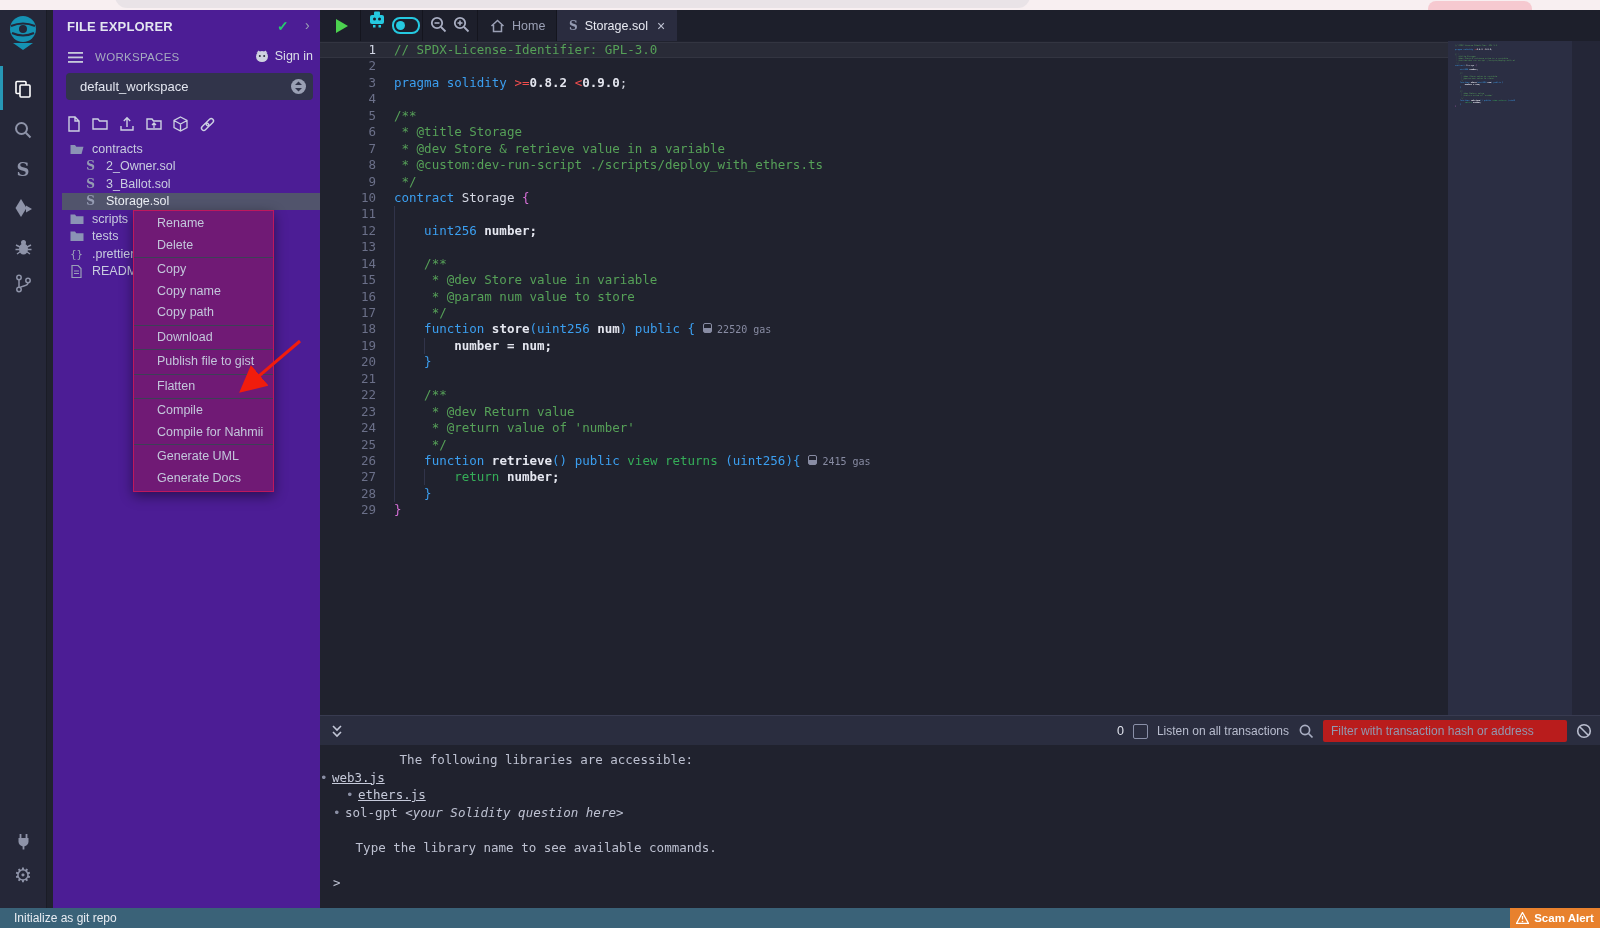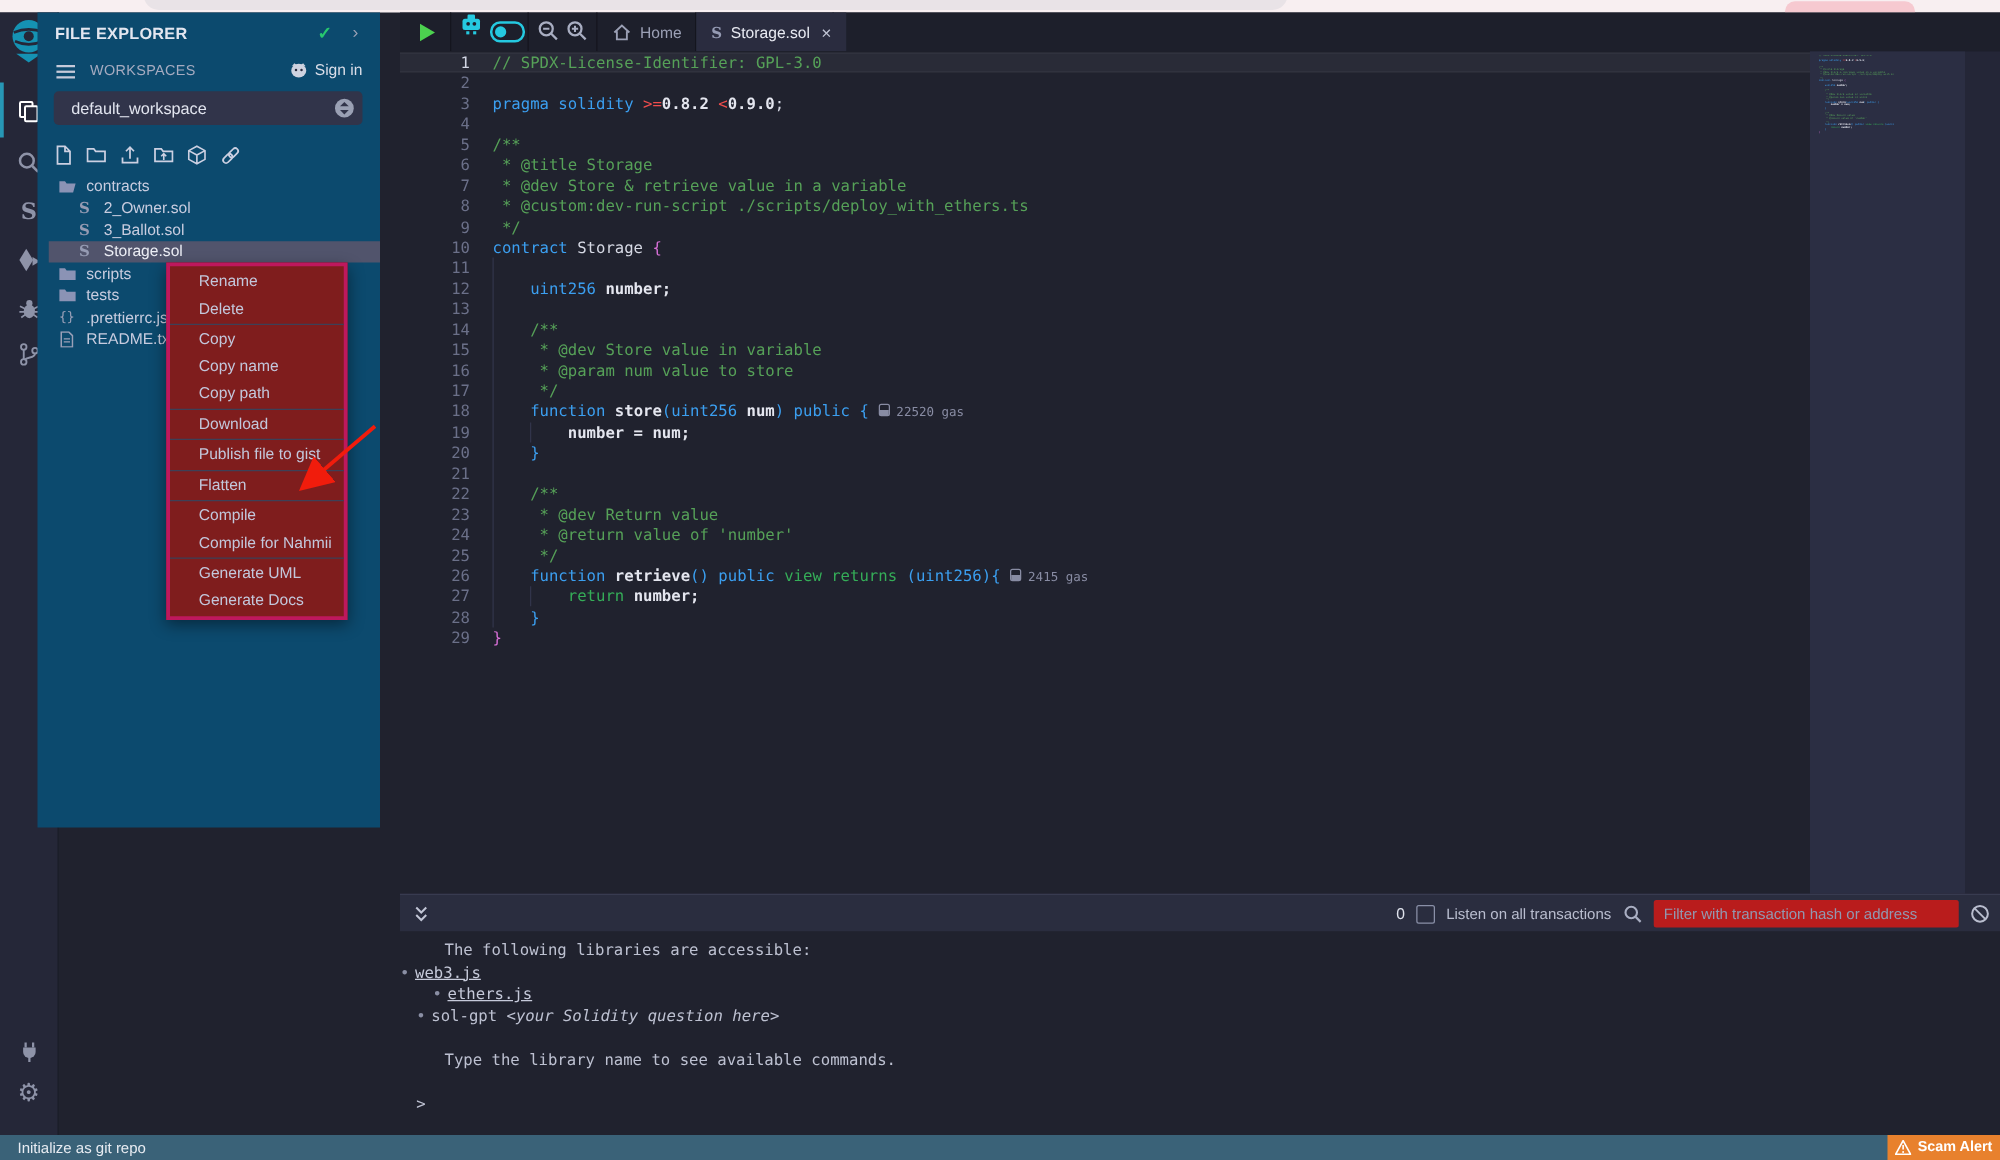--- a/index.html
+++ b/index.html
@@ -13,21 +13,21 @@
   .top-pink{position:absolute;left:1428px;top:1px;width:104px;height:16px;background:#f6c9d0;border-radius:8px}
 
   
   .iconbar{left:0;top:10px;width:46px;height:898px;background:#252738;border-right:1px solid #1a1c26}
   .ic{position:absolute;left:0;width:46px;height:34px;display:flex;align-items:center;justify-content:center;color:#8e93a8;cursor:pointer}
   .ic.active{color:#ffffff}
   .active-bar{position:absolute;left:0;top:56px;width:3px;height:44px;background:#2797b5}
   .gear-glyph{font-size:20px;line-height:20px}
 
   
-  .filepanel{left:30px;top:10px;width:274px;height:652px;background:#0c4a6e}
+  .filepanel{left:53px;top:10px;width:274px;height:898px;background:#4c1d95}
   .fp-title{position:absolute;left:14px;top:9px;font-size:13px;font-weight:bold;color:#e3e6f0;letter-spacing:.2px}
   .fp-check{position:absolute;left:224px;top:8px;color:#28c76f;font-size:14px;font-weight:bold}
   .fp-chев{position:absolute;left:252px;top:7px;color:#9aa0b4;font-size:14px}
   .ws-row{position:absolute;left:0;top:38px;width:274px;height:22px}
   .hamburger{position:absolute;left:15px;top:3px}
   .ws-label{position:absolute;left:42px;top:3px;font-size:11.5px;color:#a6abc0;letter-spacing:.3px}
   .signin{position:absolute;right:14px;top:1px;display:flex;align-items:center;gap:5px;color:#dbdee9;font-size:12.5px;cursor:pointer}
   .ws-select{position:absolute;left:13px;top:63px;width:247px;height:27px;background:#31344a;border-radius:4px;cursor:pointer}
   .ws-select .name{position:absolute;left:14px;top:6px;font-size:13px;color:#e2e5ef}
   .stepper{position:absolute;right:7px;top:6px;width:15px;height:15px;border-radius:50%;background:#9aa0b4;display:flex;align-items:center;justify-content:center}
@@ -38,21 +38,21 @@
   .tree{position:absolute;left:0;top:130px;width:274px}
   .trow{position:relative;height:17.5px;display:flex;align-items:center;color:#c8ccdf;cursor:pointer;white-space:nowrap}
   .trow .lbl{font-size:12.5px;margin-left:8px}
   .trow.selected{background:#51546c;margin-left:9px;padding-left:-9px}
   .trow.selected .lbl{color:#eceef5}
   .ticon{width:15px;display:inline-flex;justify-content:center;align-items:center}
   .sol-glyph{font-size:12px;font-weight:bold;color:#959bb3;font-family:"DejaVu Serif",serif}
   .braces-glyph{font-size:10.5px;color:#9aa0b8;font-family:"DejaVu Sans Mono",monospace}
 
   
-  .ctxmenu{left:133px;top:210px;width:139px;background:#7f1d1d;border:3px solid #be185d;
+  .ctxmenu{left:133px;top:210px;width:139px;background:#701a75;border:1px solid #be185d;
            box-shadow:0 4px 12px rgba(0,0,0,.45);z-index:30;padding:2px 0}
   .ctx-item{height:21.5px;line-height:21.5px;padding-left:23px;font-size:12.5px;color:#c3c7db;cursor:pointer}
   .ctx-div{border-top:1px solid #3d4057;margin:1px 0}
 
   
   .arrow-svg{left:228px;top:333px;width:85px;height:68px;z-index:40;pointer-events:none}
 
   
   .tabbar{left:320px;top:10px;width:1280px;height:31px;background:#1d1f2b;border-bottom:1px solid #16181f}
   .tb-div{position:absolute;top:0;width:1px;height:31px;background:#14151e}
@@ -512,21 +512,21 @@
     <span>
       <svg width="16" height="16" viewBox="0 0 16 16">
           <circle cx="8" cy="8" r="6.3" fill="none" stroke="#b9bdce" stroke-width="1.6"></circle>
           <line x1="3.7" y1="3.7" x2="12.3" y2="12.3" stroke="#b9bdce" stroke-width="1.6"></line>
         </svg>
     </span>
   </span>
 </div>
 <div class="abs term-body" id="term-body" style="padding-top: 6px;">
   <div class="prompt">&gt;</div>
-<div class="tl" style="padding-left: 13px;">   The following libraries are accessible:</div>
+<div class="tl" style="padding-left: 13px; margin-left: 44px;">   The following libraries are accessible:</div>
     <div class="tl" style=""><span class="bullet">•</span><a>web3.js</a></div>
     <div class="tl" style="padding-left: 26px;"><span class="bullet">•</span><a>ethers.js</a></div>
     <div class="tl" style="padding-left: 13px;"><span class="bullet">•</span><span>sol-gpt </span><span class="it">&lt;your Solidity question here&gt;</span></div>
     <div class="tl" style="padding-left: 13px;"></div>
     <div class="tl" style="padding-left: 13px;">   Type the library name to see available commands.</div>
   </div>
 
 <div class="abs statusbar">
   <span class="sb-left">Initialize as git repo</span>
   <span class="sb-copilot">RemixAI Copilot (enabled)</span>

